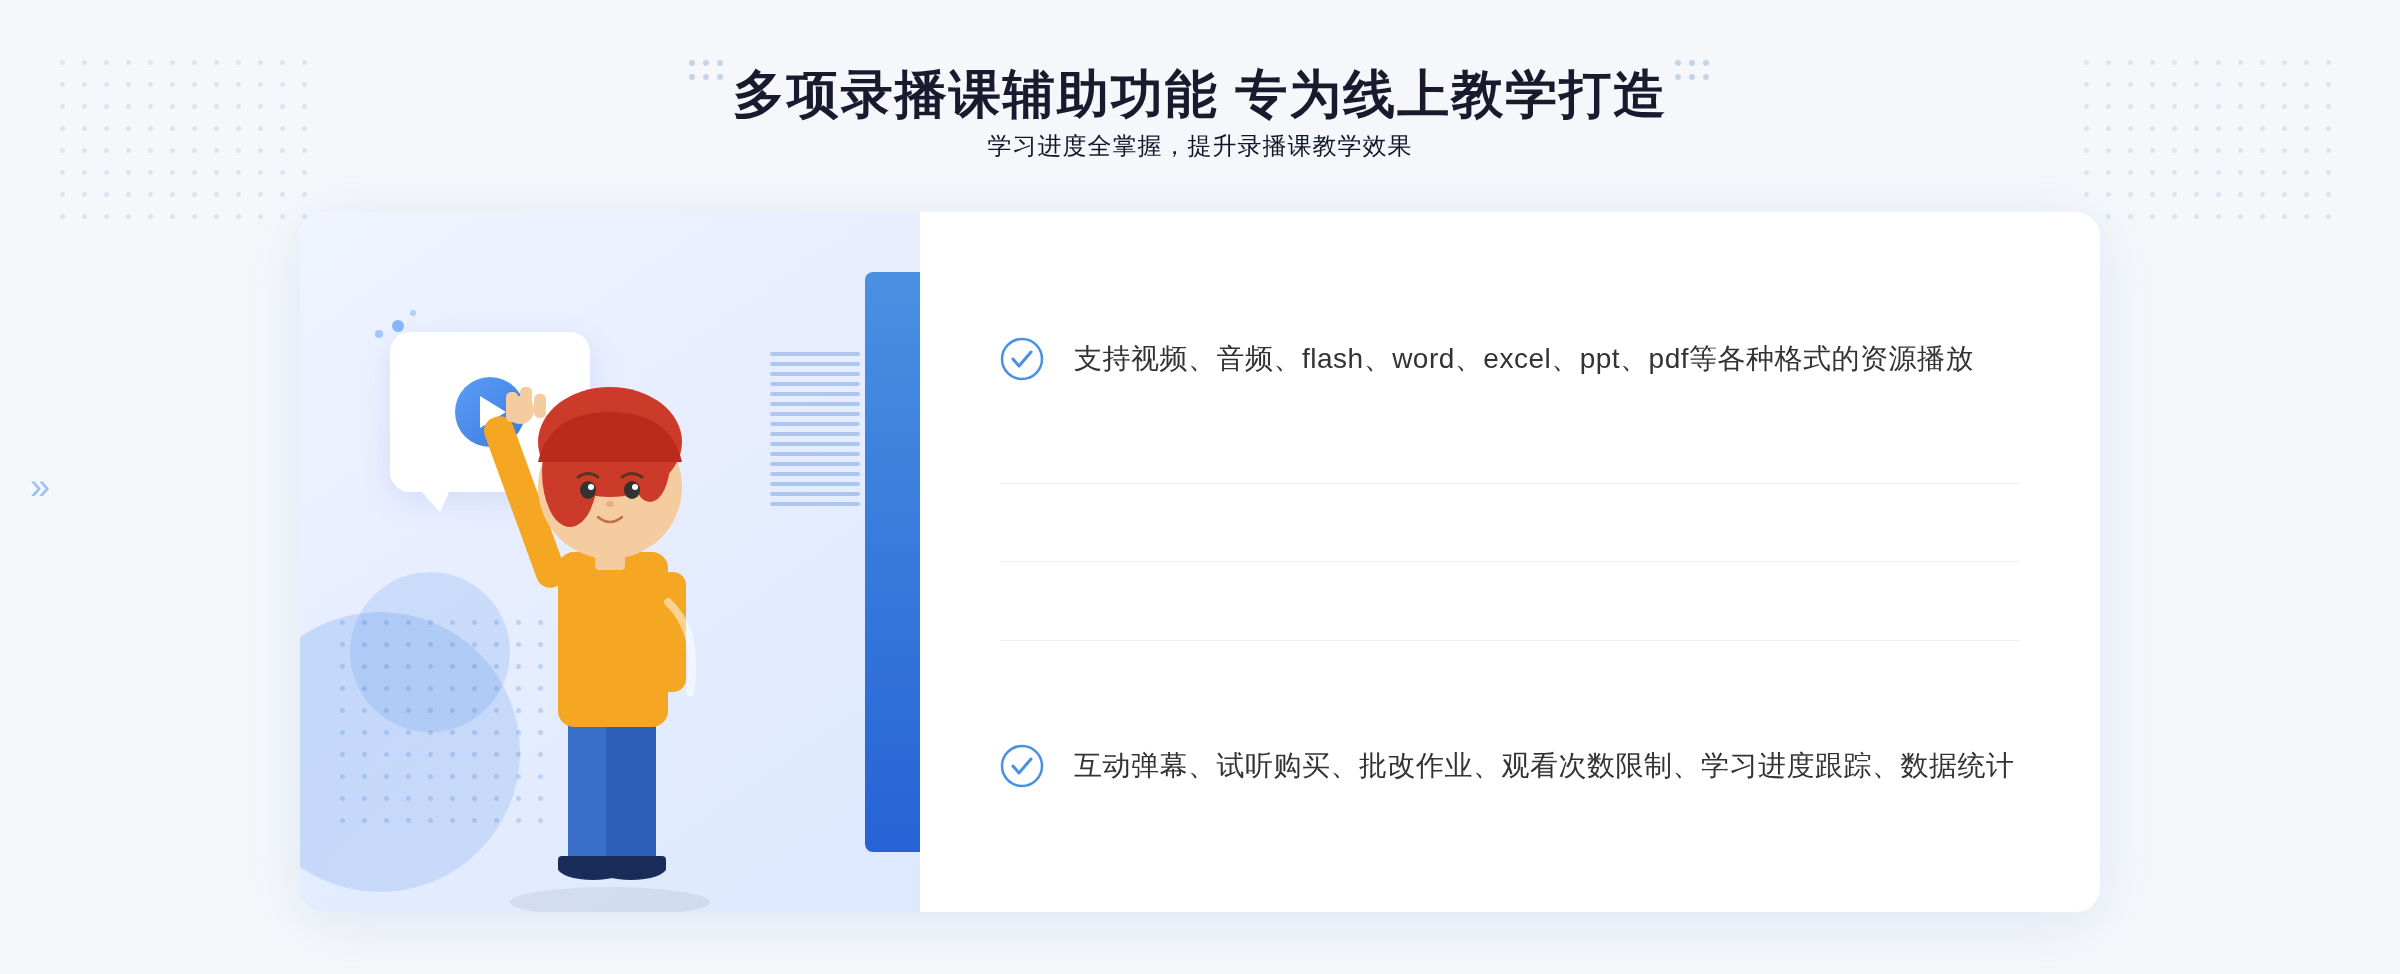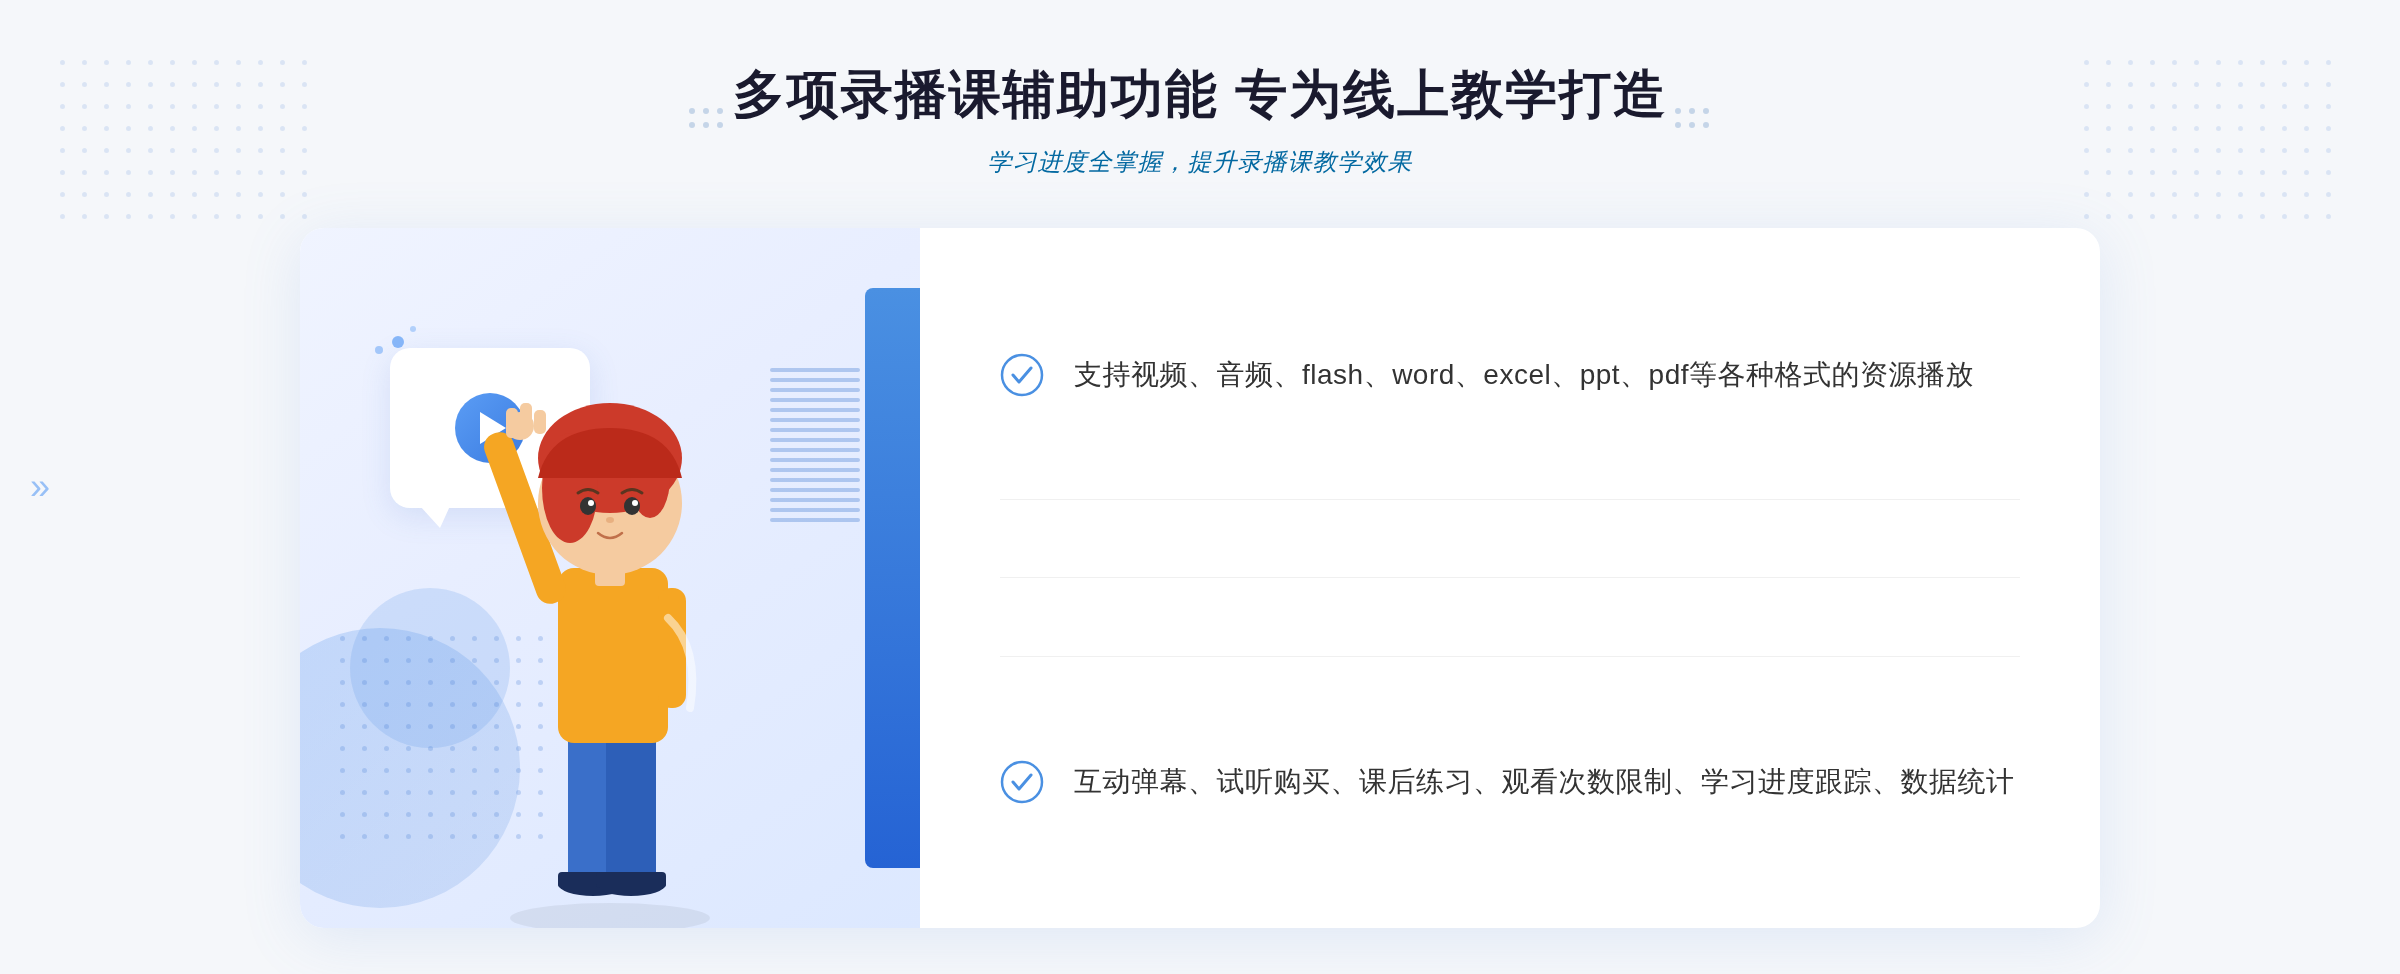--- a/index.html
+++ b/index.html
@@ -31,24 +31,23 @@
     
     .header-section {
       position: relative;
       z-index: 1;
       text-align: center;
       margin-bottom: 50px;
     }
 
     .header-title-row {
       display: flex;
-      align-items: flex-end;
+      align-items: flex-start;
       justify-content: center;
       gap: 8px;
-      margin-bottom: 16px;
     }
 
     .decorative-dots-left,
     .decorative-dots-right {
       display: grid;
       grid-template-columns: repeat(3, 8px);
       grid-template-rows: repeat(2, 8px);
       gap: 6px;
     }
 
@@ -61,23 +60,22 @@
 
     .main-title {
       font-size: 52px;
       font-weight: 700;
       color: #1a1a2e;
       letter-spacing: 2px;
     }
 
     .sub-title {
       font-size: 24px;
-      color: #0369a1;
+      color: #0f172a;
       letter-spacing: 1px;
-      font-style: italic;
     }
 
     
     .content-card {
       position: relative;
       z-index: 1;
       width: 1800px;
       min-height: 700px;
       background: white;
       border-radius: 24px;
@@ -767,19 +765,19 @@
 
       <div class="divider"></div>
 
       <div class="feature-item">
         <div class="feature-icon">
           <svg viewBox="0 0 44 44" xmlns="http://www.w3.org/2000/svg">
             <circle cx="22" cy="22" r="20" fill="none" stroke="#4a90e2" stroke-width="2.5"></circle>
             <polyline points="13,22 19,29 31,15" fill="none" stroke="#4a90e2" stroke-width="3" stroke-linecap="round" stroke-linejoin="round"></polyline>
           </svg>
         </div>
-        <p class="feature-text">互动弹幕、试听购买、课后练习、观看次数限制、学习进度跟踪、数据统计</p>
+        <p class="feature-text">互动弹幕、试听购买、批改作业、观看次数限制、学习进度跟踪、数据统计</p>
       </div>
 
     </div>
   </div>
 
 </div>
 
 </body></html>

